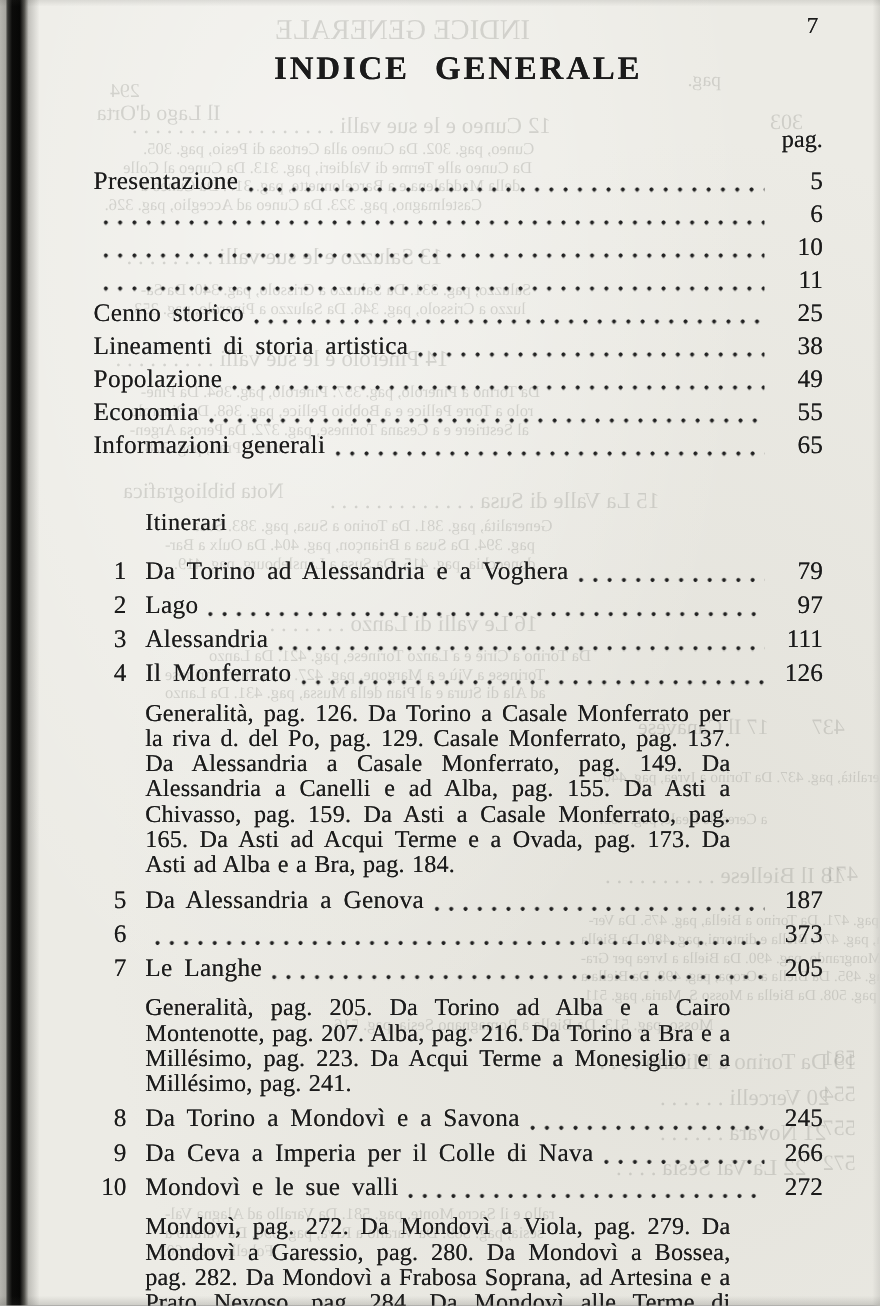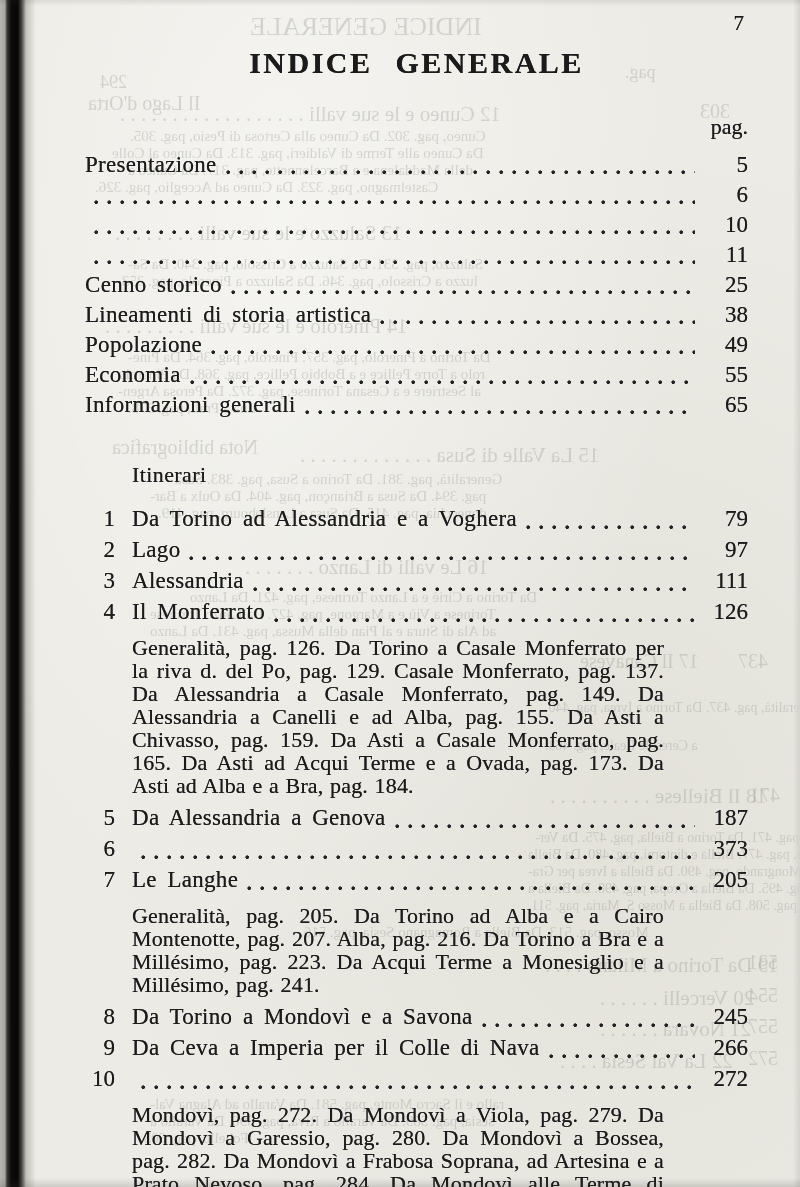--- a/index.html
+++ b/index.html
@@ -274,20 +274,21 @@
       <span class="label">Da Ceva a Imperia per il Colle di Nava</span>
       <span class="leader"></span>
       <span class="pagenum">266</span>
     </div>
 
   </div>
 
   <div class="itin-item">
     <div class="toc-row">
       <span class="num">10</span>
+      <span class="label">Mondovì e le sue valli</span>
       <span class="leader"></span>
       <span class="pagenum">272</span>
     </div>
     <div class="detail">Mondovì, pag. 272. Da Mondovì a Viola, pag. 279. Da Mondovì a Garessio, pag. 280. Da Mondovì a Bossea, pag. 282. Da Mondovì a Frabosa Soprana, ad Artesina e a Prato Nevoso, pag. 284. Da Mondovì alle Terme di Lurisia, pag. 287.</div>
   </div>
 
   <div class="itin-item extra-gap">
     <div class="toc-row">
       <span class="num">11</span>
       <span class="leader"></span>

